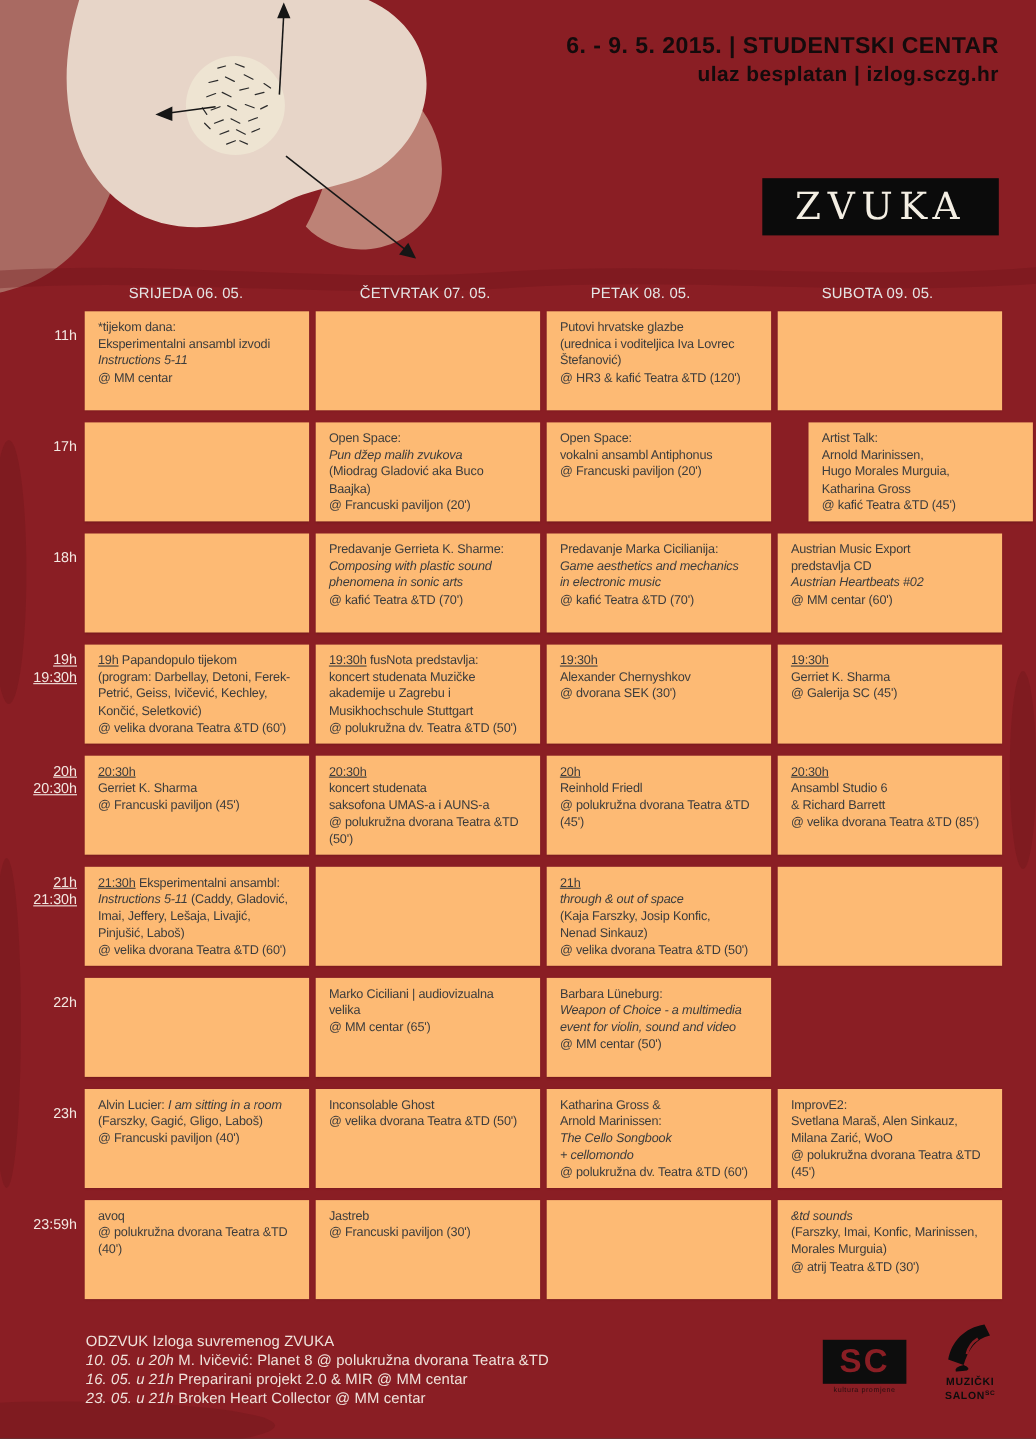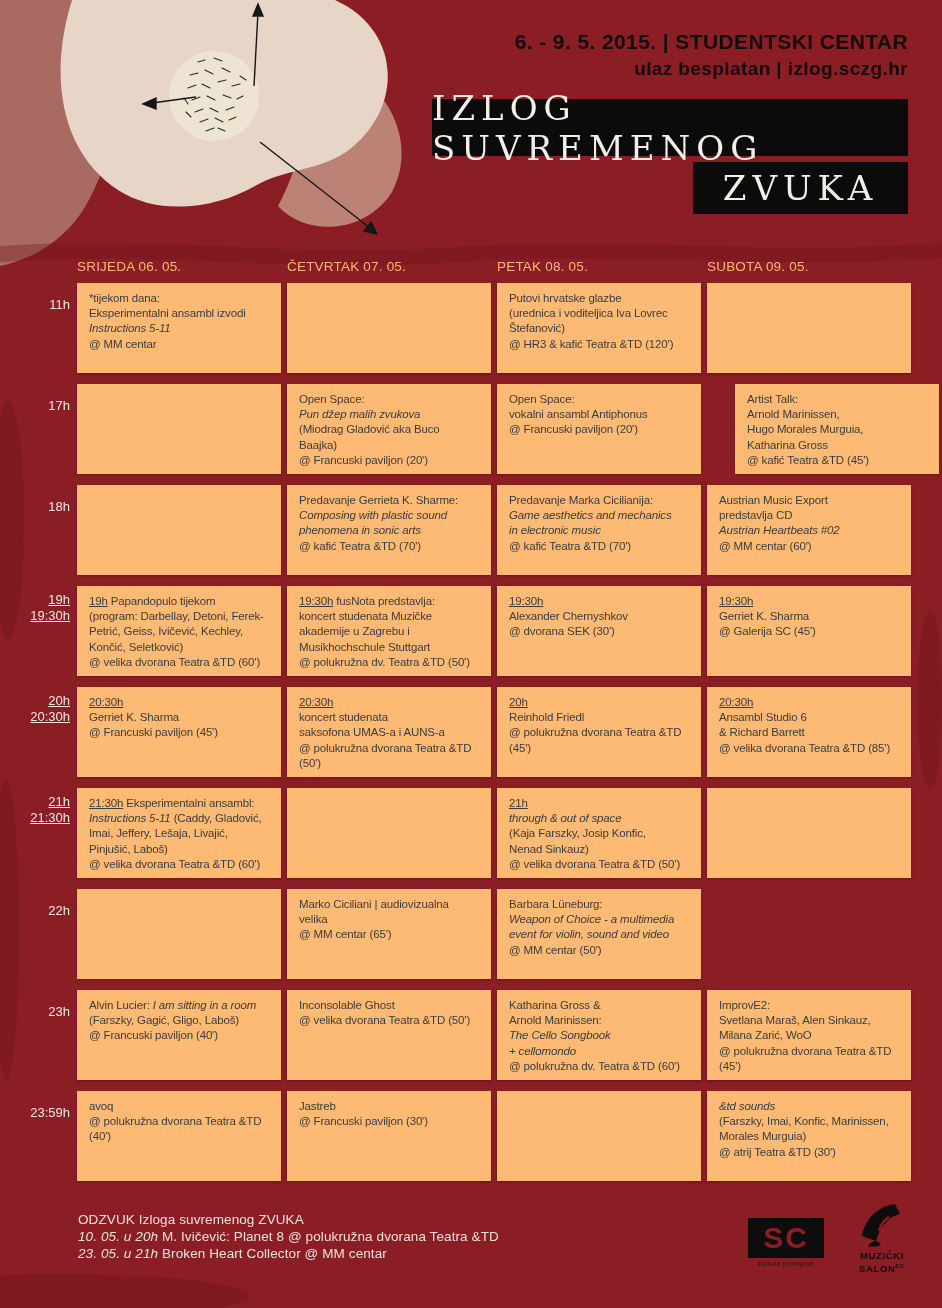--- a/index.html
+++ b/index.html
@@ -11,22 +11,22 @@
   .decor{position:absolute;left:0;top:0;pointer-events:none;}
   .dates{position:absolute;right:34px;top:30px;font-size:21px;font-weight:bold;
     color:#140b0c;text-align:right;letter-spacing:.4px;}
   .info{position:absolute;right:34px;top:58px;font-size:19px;font-weight:bold;
     color:#140b0c;text-align:right;letter-spacing:.4px;}
   .titlebox{position:absolute;background:#0b0b0b;color:#f4efe4;
     font-family:"DejaVu Serif",serif;display:flex;align-items:center;justify-content:center;
     letter-spacing:6px;}
   .t1{left:432px;top:99px;width:476px;height:57px;font-size:34px;}
   .t2{left:693px;top:162px;width:215px;height:52px;font-size:34px;}
-  .colheader{position:absolute;top:259px;width:204px;color:#fdba74;font-size:13.5px;
-    letter-spacing:.2px;}
+  .colheader{position:absolute;top:259px;width:204px;color:#e5e5e5;font-size:13.5px;
+    letter-spacing:.2px;margin-left:40px;}
   .timelabel{position:absolute;left:0;width:70px;text-align:right;color:#f3e7e1;
     font-size:13px;line-height:16px;}
   .cell{position:absolute;width:204px;height:90px;box-sizing:border-box;
     background:#fdba74;color:#3c3c3c;font-size:11.5px;line-height:15.2px;
     letter-spacing:-0.15px;padding:8px 6px 20px 12px;overflow:hidden;
     box-shadow:0 1px 2px rgba(40,0,0,.35);}
   .line{white-space:nowrap;}
   .it{font-style:italic;}
   .un{text-decoration:underline;}
   .footer{position:absolute;left:78px;top:1211px;color:#efe2db;font-size:13.5px;
@@ -88,31 +88,29 @@
     <g fill="#4f0e12" opacity="0.18">
       <ellipse cx="8" cy="520" rx="16" ry="120"></ellipse>
       <ellipse cx="6" cy="930" rx="13" ry="150"></ellipse>
       <ellipse cx="60" cy="1296" rx="190" ry="22"></ellipse>
       <ellipse cx="930" cy="700" rx="12" ry="90"></ellipse>
     </g>
   </svg>
 
   <div class="dates">6. - 9. 5. 2015. | STUDENTSKI CENTAR</div>
   <div class="info">ulaz besplatan | izlog.sczg.hr</div>
-  <div class="titlebox t1">
-    <span>IZLOG SUVREMENOG</span>
-  </div>
   <div class="titlebox t2">
     <span>ZVUKA</span>
   </div>
 
   <div class="footer">
     <div>ODZVUK Izloga suvremenog ZVUKA</div>
     <div id="footer-lines">
         <div><span class="it">10. 05. u 20h</span><span> M. Ivičević: Planet 8 @ polukružna dvorana Teatra &amp;TD</span></div>
+        <div><span class="it">16. 05. u 21h</span><span> Preparirani projekt 2.0 &amp; MIR @ MM centar</span></div>
         <div><span class="it">23. 05. u 21h</span><span> Broken Heart Collector @ MM centar</span></div>
       </div>
   </div>
 
   <div class="sc-logo">
     <span>SC</span>
   </div>
   <div class="sc-caption">kultura promjene</div>
   <div class="ms-logo">
     <svg width="46" height="44" viewBox="0 0 46 44">

